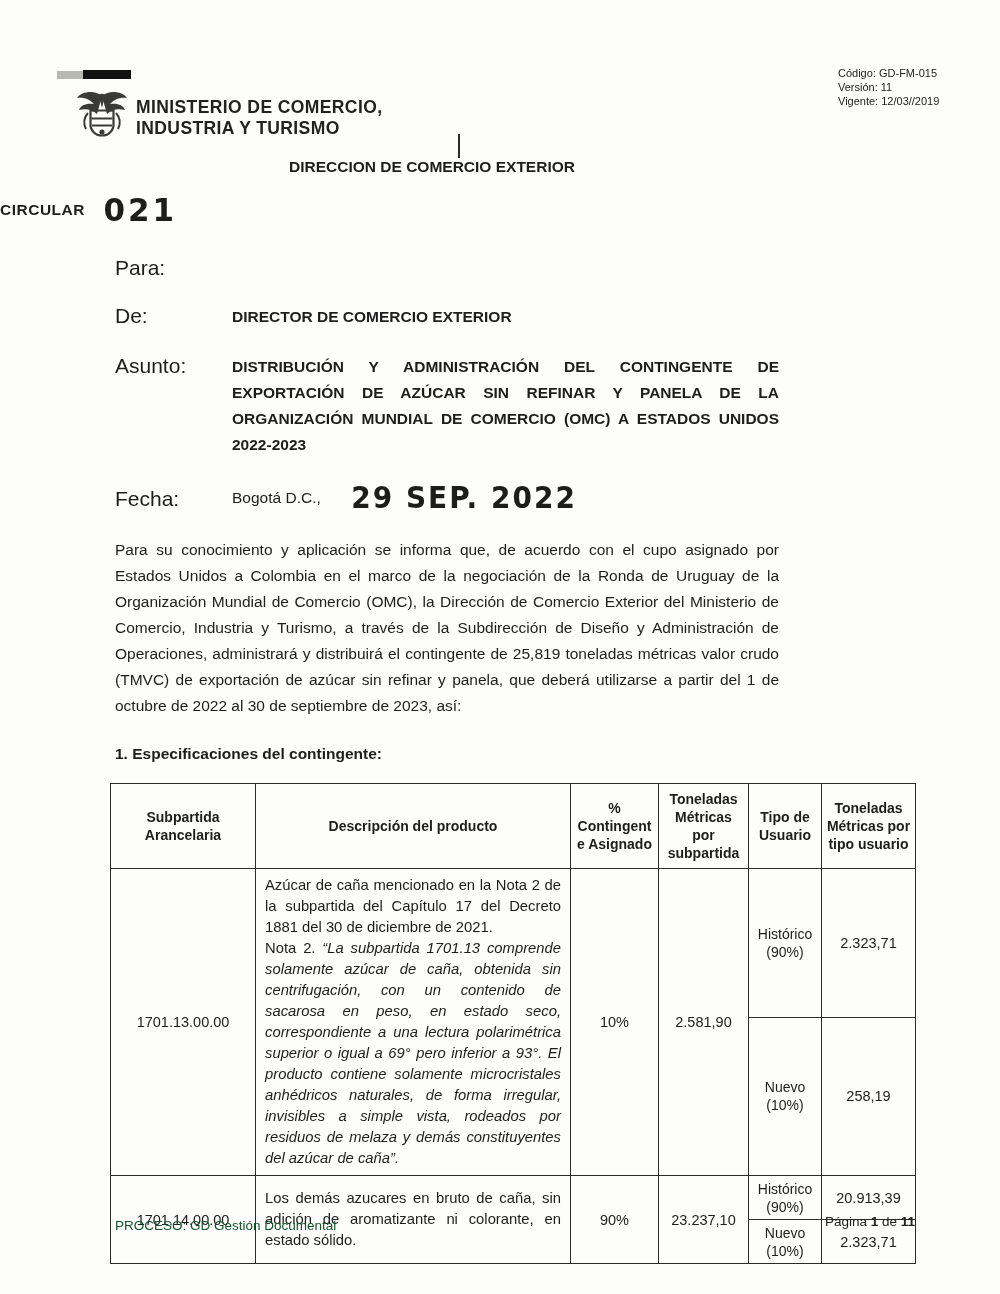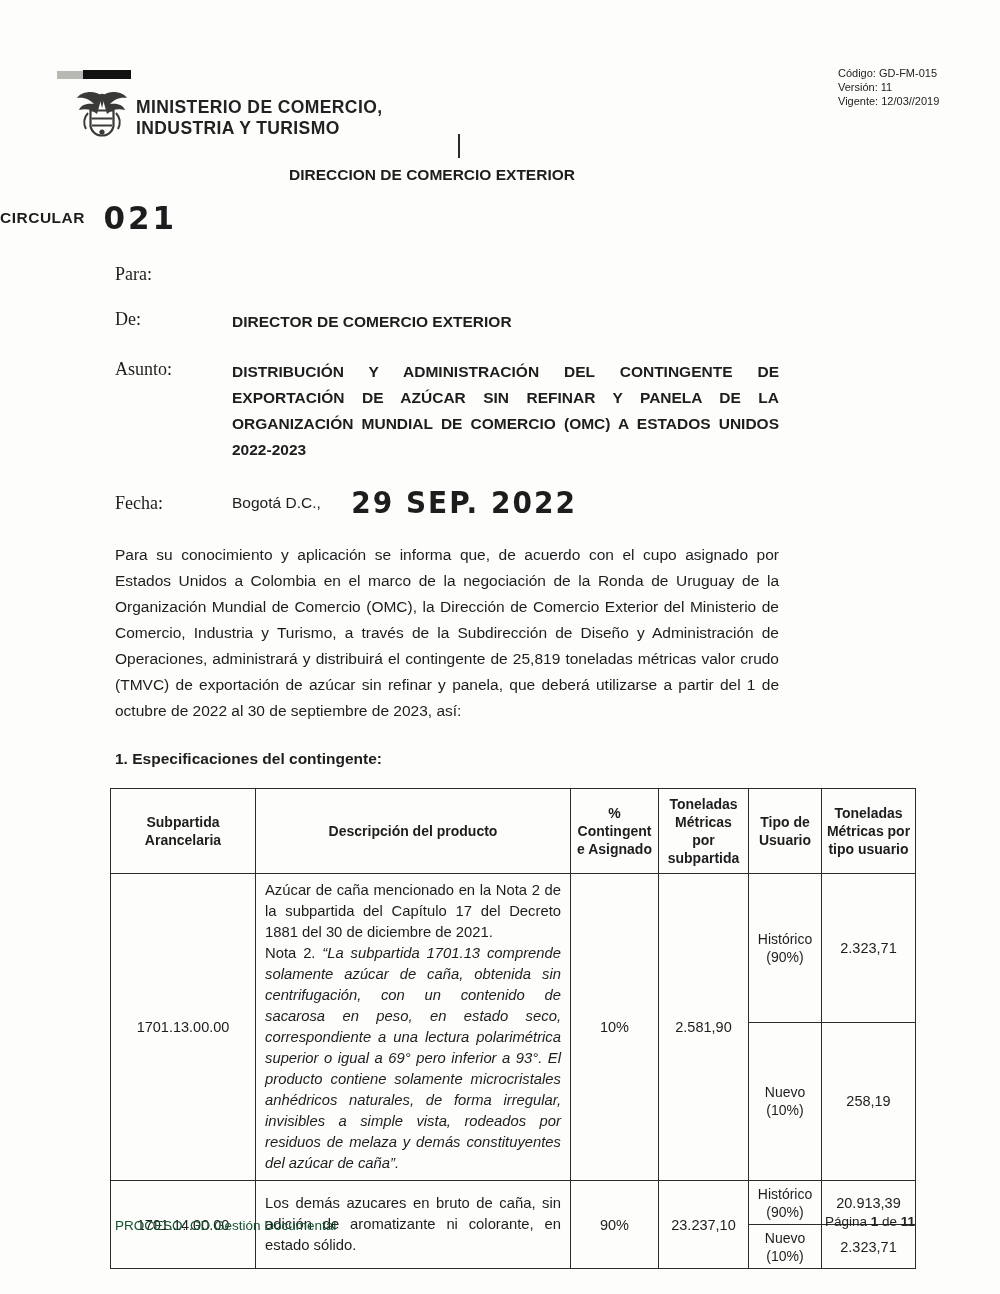--- a/index.html
+++ b/index.html
@@ -13,28 +13,28 @@
     overflow:hidden;
   }
   
   .topbar-gray{position:absolute;left:57px;top:71px;width:26px;height:8px;background:#b9b9b4;}
   .topbar-black{position:absolute;left:83px;top:70px;width:48px;height:9px;background:#111;}
   .logo{position:absolute;left:72px;top:88px;width:60px;height:58px;}
   .ministry{position:absolute;left:136px;top:97px;font-weight:bold;font-size:17.5px;letter-spacing:.4px;color:#222;line-height:21px;}
   .codes{position:absolute;left:838px;top:66px;font-size:11px;line-height:14px;color:#222;}
   .tick{position:absolute;left:458px;top:134px;width:2px;height:24px;background:#2a2a2a;}
   
-  .content{position:absolute;left:0;top:160px;width:864px;}
+  .content{position:absolute;left:0;top:152px;width:864px;}
   .dir-title{text-align:center;font-weight:bold;font-size:15.5px;margin-top:6px;}
   .circ-row{margin-top:16px;height:40px;}
   .circ-label{font-weight:bold;font-size:15.5px;letter-spacing:.5px;vertical-align:middle;}
   .circ-num{display:inline-block;font-family:"DejaVu Sans",sans-serif;font-weight:bold;font-size:31px;letter-spacing:3px;margin-left:14px;vertical-align:middle;transform:scaleY(1.04);}
   .meta{padding:0 85px 0 115px;margin-top:24px;}
   .meta-row{display:grid;grid-template-columns:117px 1fr;margin-bottom:24px;}
-  .meta-label{font-size:18px;font-family:Liberation Serif, serif;}
+  .meta-label{font-size:21px;}
   .meta-value{font-weight:bold;font-size:15.5px;line-height:26px;text-align:justify;}
   .fecha-row{margin-bottom:0;align-items:center;}
   .fecha-city{font-size:15.5px;font-weight:normal;}
   .date-stamp{display:inline-block;font-family:"DejaVu Sans",sans-serif;font-weight:bold;font-size:28px;letter-spacing:2px;margin-left:26px;vertical-align:middle;transform:scaleY(1.05);}
   .body-par{padding:0 85px 0 115px;margin-top:22px;font-size:15.5px;line-height:26px;text-align:justify;}
   .sec-heading{padding-left:115px;margin-top:26px;font-weight:bold;font-size:15.5px;}
   
   .tbl-wrap{margin:20px 0 0 110px;}
   table.spec{border-collapse:collapse;table-layout:fixed;width:805px;}
   table.spec td,table.spec th{border:1.6px solid #2b2b2b;vertical-align:middle;overflow-wrap:break-word;}

